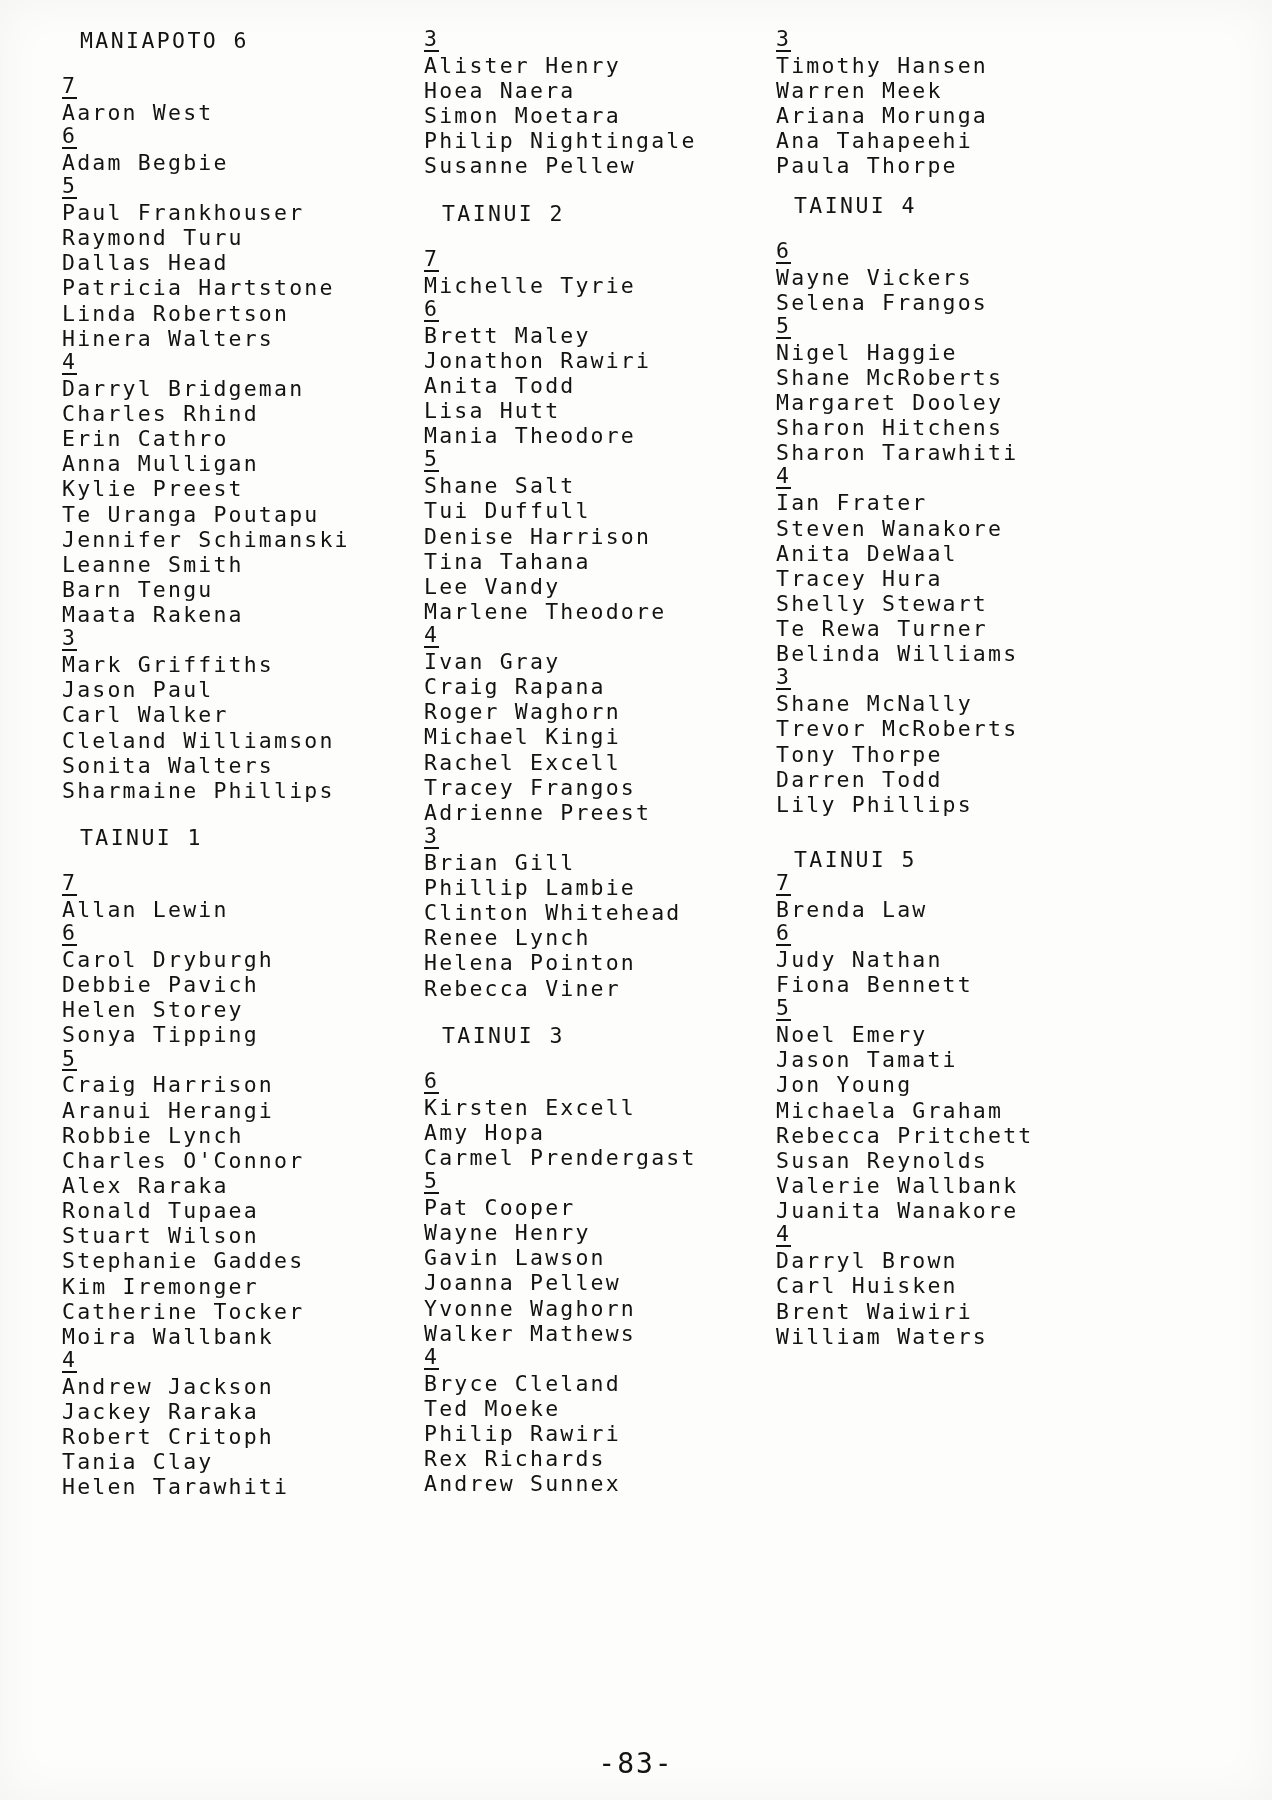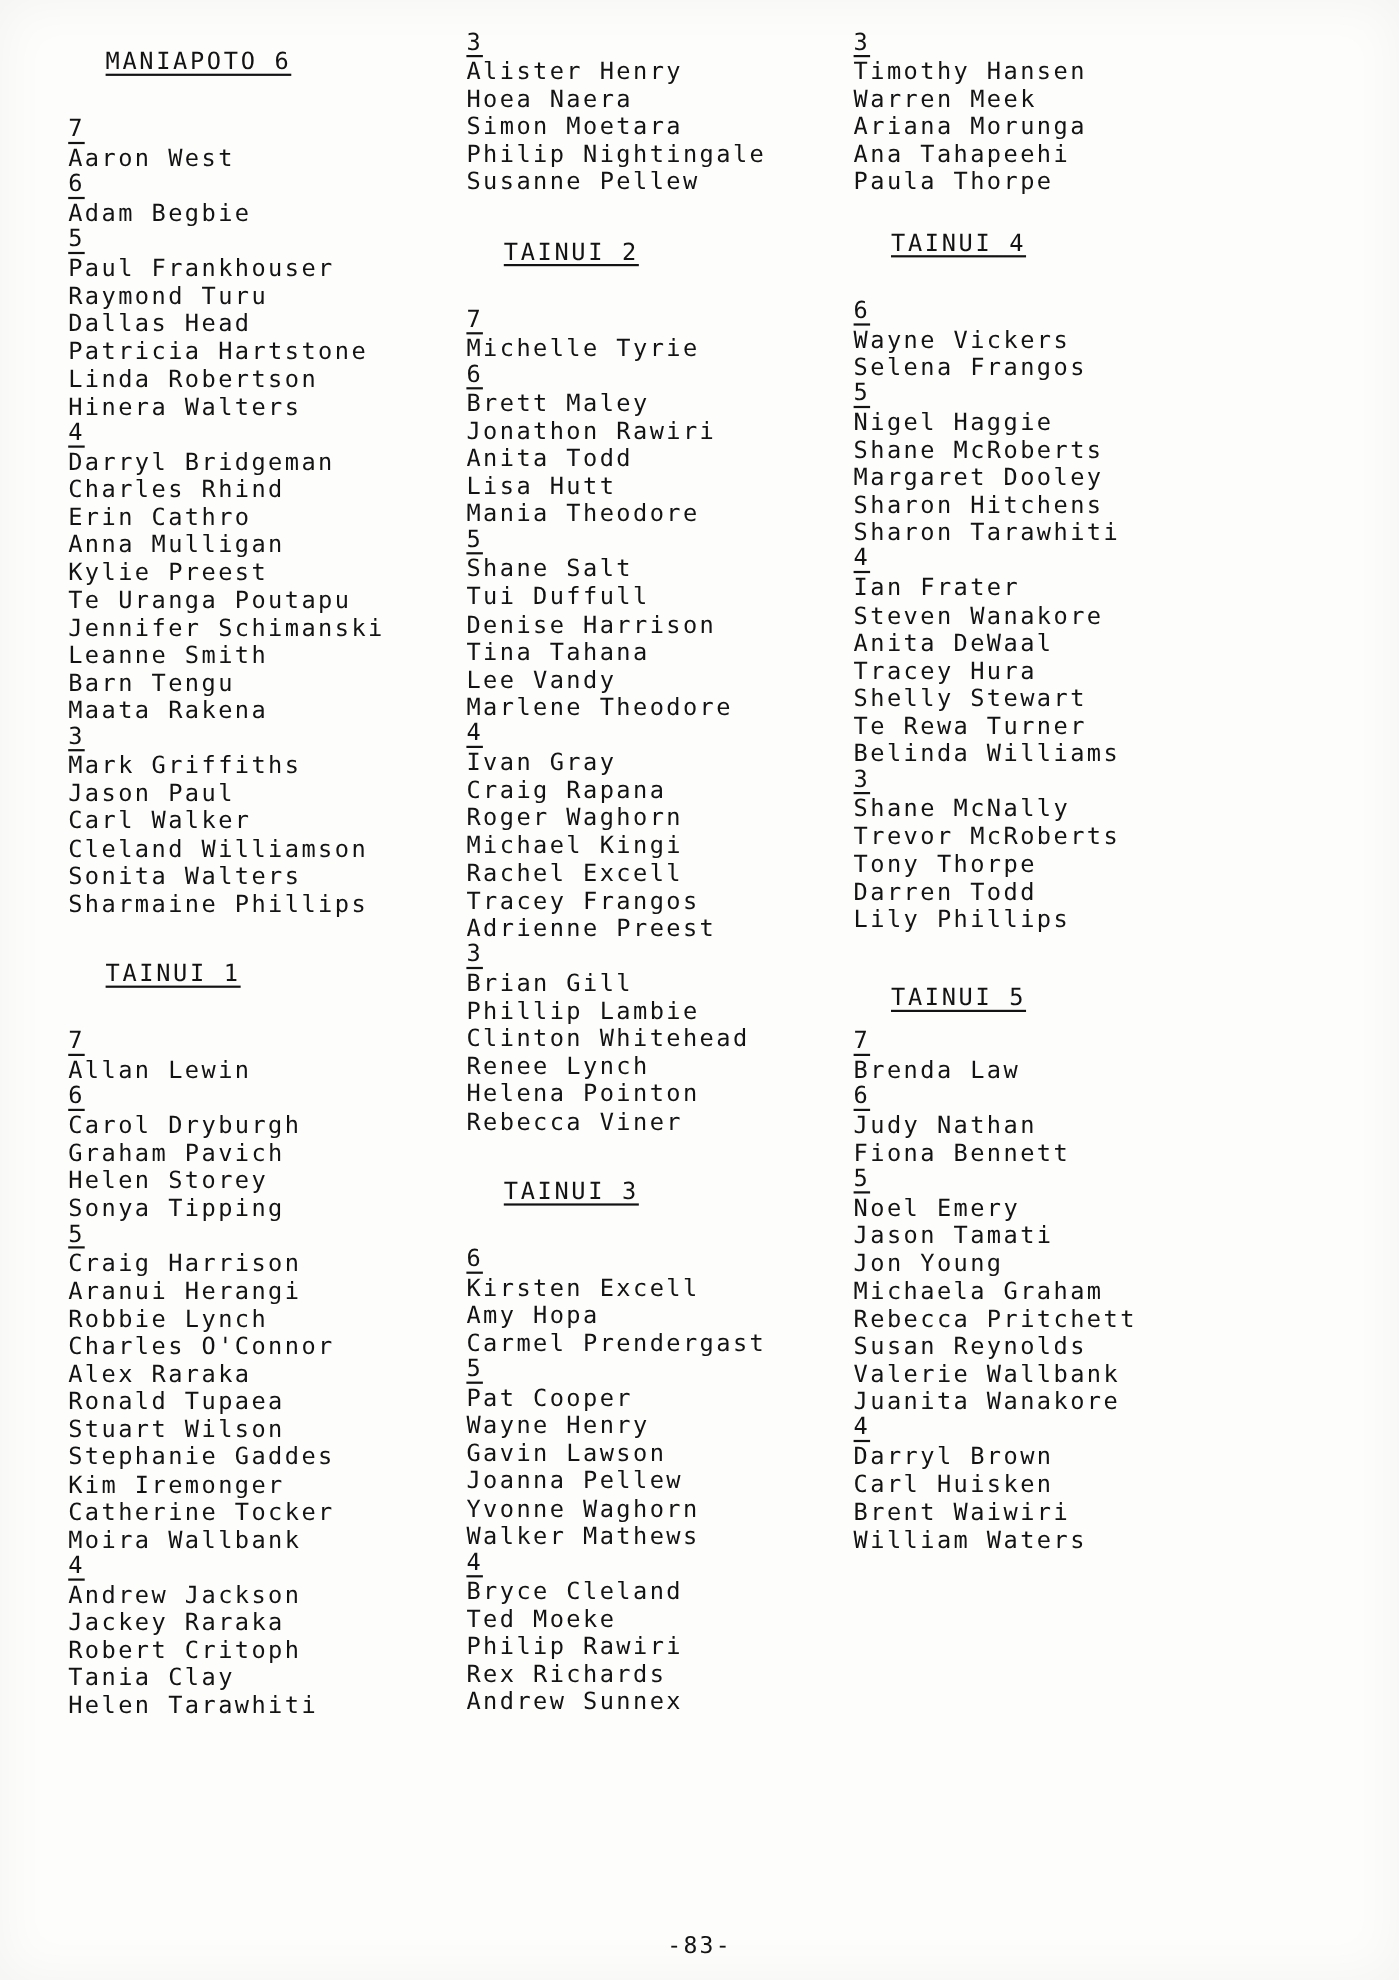--- a/index.html
+++ b/index.html
@@ -41,24 +41,23 @@
   .col {
     width: 362px;
     flex: 0 0 auto;
   }
   .col.col2 { width: 352px; }
   .col.col3 { width: 340px; }
 
   .section-title {
     font-size: 21.5px;
     letter-spacing: 2.4px;
-    text-decoration: underline;
     text-underline-offset: 4px;
     text-decoration-thickness: 2px;
-    margin: 16px;
+    margin: 0;
     padding: 0;
     display: inline-block;
     white-space: nowrap;
   }
   .title-wrap {
     padding-left: 18px;
   }
   .group-num {
     font-size: 21.5px;
     letter-spacing: 2.4px;
@@ -76,21 +75,21 @@
   }
   .gap-sm { height: 14px; }
   .gap-md { height: 22px; }
   .gap-lg { height: 30px; }
   .footer {
     position: absolute;
     left: 0;
     bottom: 20px;
     width: 1272px;
     text-align: center;
-    font-size: 21px;
+    font-size: 28px;
     letter-spacing: 2px;
     margin-top: 28px;
   }
   .grp { margin: 0; padding: 0; }
 </style>
 </head>
 <body>
 
 <div class="page">
   <div class="columns">
@@ -99,21 +98,21 @@
         <div class="gap-md"></div>
         <div class="grp"><div class="group-num">7</div><div class="name">Aaron West</div></div>
         <div class="grp"><div class="group-num">6</div><div class="name">Adam Begbie</div></div>
         <div class="grp"><div class="group-num">5</div><div class="name">Paul Frankhouser</div><div class="name">Raymond Turu</div><div class="name">Dallas Head</div><div class="name">Patricia Hartstone</div><div class="name">Linda Robertson</div><div class="name">Hinera Walters</div></div>
         <div class="grp"><div class="group-num">4</div><div class="name">Darryl Bridgeman</div><div class="name">Charles Rhind</div><div class="name">Erin Cathro</div><div class="name">Anna Mulligan</div><div class="name">Kylie Preest</div><div class="name">Te Uranga Poutapu</div><div class="name">Jennifer Schimanski</div><div class="name">Leanne Smith</div><div class="name">Barn Tengu</div><div class="name">Maata Rakena</div></div>
         <div class="grp"><div class="group-num">3</div><div class="name">Mark Griffiths</div><div class="name">Jason Paul</div><div class="name">Carl Walker</div><div class="name">Cleland Williamson</div><div class="name">Sonita Walters</div><div class="name">Sharmaine Phillips</div></div>
         <div class="gap-md"></div>
         <div class="title-wrap"><div class="section-title">TAINUI 1</div></div>
         <div class="gap-md"></div>
         <div class="grp"><div class="group-num">7</div><div class="name">Allan Lewin</div></div>
-        <div class="grp"><div class="group-num">6</div><div class="name">Carol Dryburgh</div><div class="name">Graham Pavich</div><div class="name">Helen Storey</div><div class="name">Sonya Tipping</div></div>
+        <div class="grp"><div class="group-num">6</div><div class="name">Carol Dryburgh</div><div class="name">Debbie Pavich</div><div class="name">Helen Storey</div><div class="name">Sonya Tipping</div></div>
         <div class="grp"><div class="group-num">5</div><div class="name">Craig Harrison</div><div class="name">Aranui Herangi</div><div class="name">Robbie Lynch</div><div class="name">Charles O'Connor</div><div class="name">Alex Raraka</div><div class="name">Ronald Tupaea</div><div class="name">Stuart Wilson</div><div class="name">Stephanie Gaddes</div><div class="name">Kim Iremonger</div><div class="name">Catherine Tocker</div><div class="name">Moira Wallbank</div></div>
         <div class="grp"><div class="group-num">4</div><div class="name">Andrew Jackson</div><div class="name">Jackey Raraka</div><div class="name">Robert Critoph</div><div class="name">Tania Clay</div><div class="name">Helen Tarawhiti</div></div>
       </div>
     <div class="col col2">
         <div class="grp"><div class="group-num">3</div><div class="name">Alister Henry</div><div class="name">Hoea Naera</div><div class="name">Simon Moetara</div><div class="name">Philip Nightingale</div><div class="name">Susanne Pellew</div></div>
         <div class="gap-md"></div>
         <div class="title-wrap"><div class="section-title">TAINUI 2</div></div>
         <div class="gap-md"></div>
         <div class="grp"><div class="group-num">7</div><div class="name">Michelle Tyrie</div></div>
         <div class="grp"><div class="group-num">6</div><div class="name">Brett Maley</div><div class="name">Jonathon Rawiri</div><div class="name">Anita Todd</div><div class="name">Lisa Hutt</div><div class="name">Mania Theodore</div></div>

